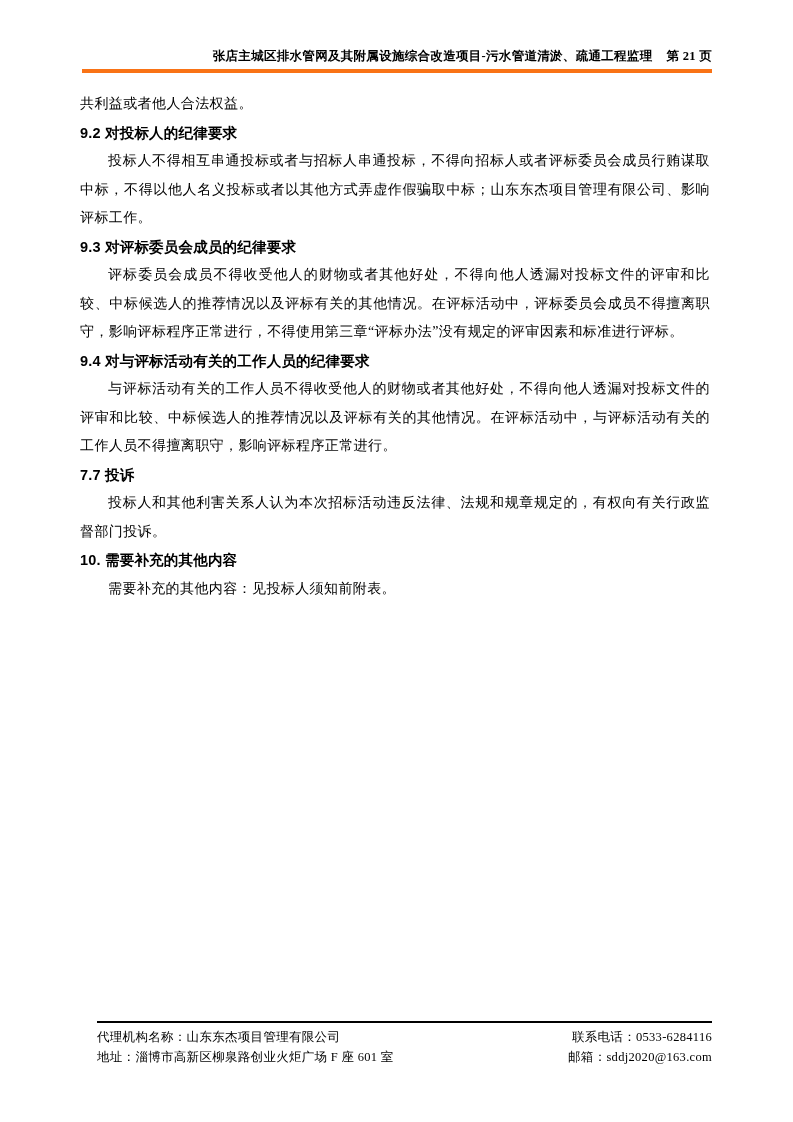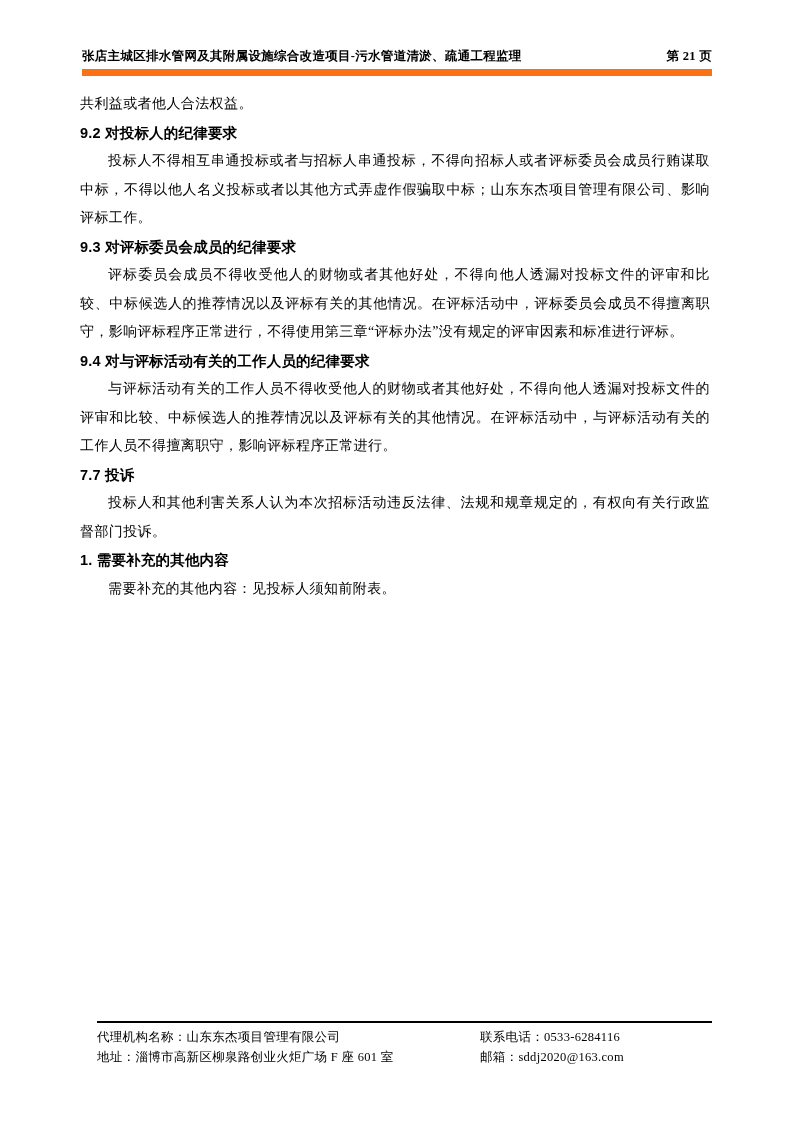--- a/index.html
+++ b/index.html
@@ -14,23 +14,23 @@
     color: #000000;
     overflow: hidden;
   }
   
   .header {
     position: absolute;
     left: 82px;
     right: 81px;
     top: 48px;
     display: flex;
-    justify-content: space-between;
+    justify-content: flex-end;
     align-items: flex-end;
-    border-bottom: 7px solid #f97316;
+    border-bottom: 4px solid #f97316;
     padding-bottom: 4px;
     font-size: 12.5px;
     letter-spacing: 0.3px;
   }
   .header .title { font-weight: bold; }
   .header .page-no { font-weight: bold; white-space: nowrap; margin-left: 14px; }
   
   .content {
     position: absolute;
     left: 80px;
@@ -65,21 +65,21 @@
     padding-top: 4px;
     font-size: 12.5px;
     line-height: 20px;
     letter-spacing: 0.3px;
   }
   .footer .row {
     display: flex;
     justify-content: space-between;
   }
   .footer .col-left { flex: 1 1 auto; }
-  .footer .col-right { width: 232px; flex: 0 0 auto; }
+  .footer .col-right { width: 232px; flex: 0 0 auto; text-align: right; }
 </style>
 </head>
 <body>
 
 <div class="page">
 
   <div class="header">
     <span class="title">张店主城区排水管网及其附属设施综合改造项目-污水管道清淤、疏通工程监理</span>
     <span class="page-no">第 21 页</span>
   </div>
@@ -92,21 +92,21 @@
 
     <h2 class="sec-heading">9.3 对评标委员会成员的纪律要求</h2>
     <p class="para">评标委员会成员不得收受他人的财物或者其他好处，不得向他人透漏对投标文件的评审和比较、中标候选人的推荐情况以及评标有关的其他情况。在评标活动中，评标委员会成员不得擅离职守，影响评标程序正常进行，不得使用第三章“评标办法”没有规定的评审因素和标准进行评标。</p>
 
     <h2 class="sec-heading">9.4 对与评标活动有关的工作人员的纪律要求</h2>
     <p class="para">与评标活动有关的工作人员不得收受他人的财物或者其他好处，不得向他人透漏对投标文件的评审和比较、中标候选人的推荐情况以及评标有关的其他情况。在评标活动中，与评标活动有关的工作人员不得擅离职守，影响评标程序正常进行。</p>
 
     <h2 class="sec-heading">7.7 投诉</h2>
     <p class="para">投标人和其他利害关系人认为本次招标活动违反法律、法规和规章规定的，有权向有关行政监督部门投诉。</p>
 
-    <h2 class="sec-heading">1. 需要补充的其他内容</h2>
+    <h2 class="sec-heading">10. 需要补充的其他内容</h2>
     <p class="para">需要补充的其他内容：见投标人须知前附表。</p>
   </div>
 
   <div class="footer">
     <div class="row">
       <span class="col-left">代理机构名称：山东东杰项目管理有限公司</span>
       <span class="col-right">联系电话：0533-6284116</span>
     </div>
     <div class="row">
       <span class="col-left">地址：淄博市高新区柳泉路创业火炬广场 F 座 601 室</span>

